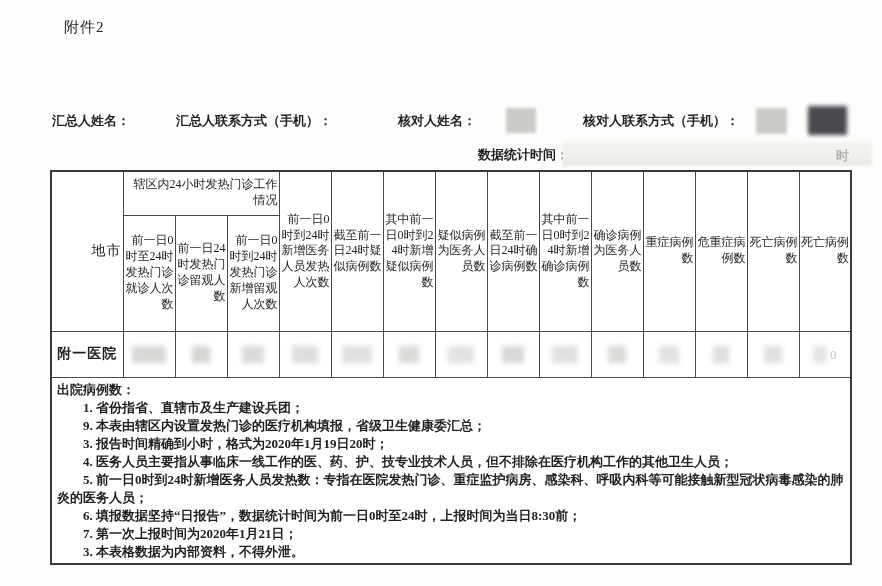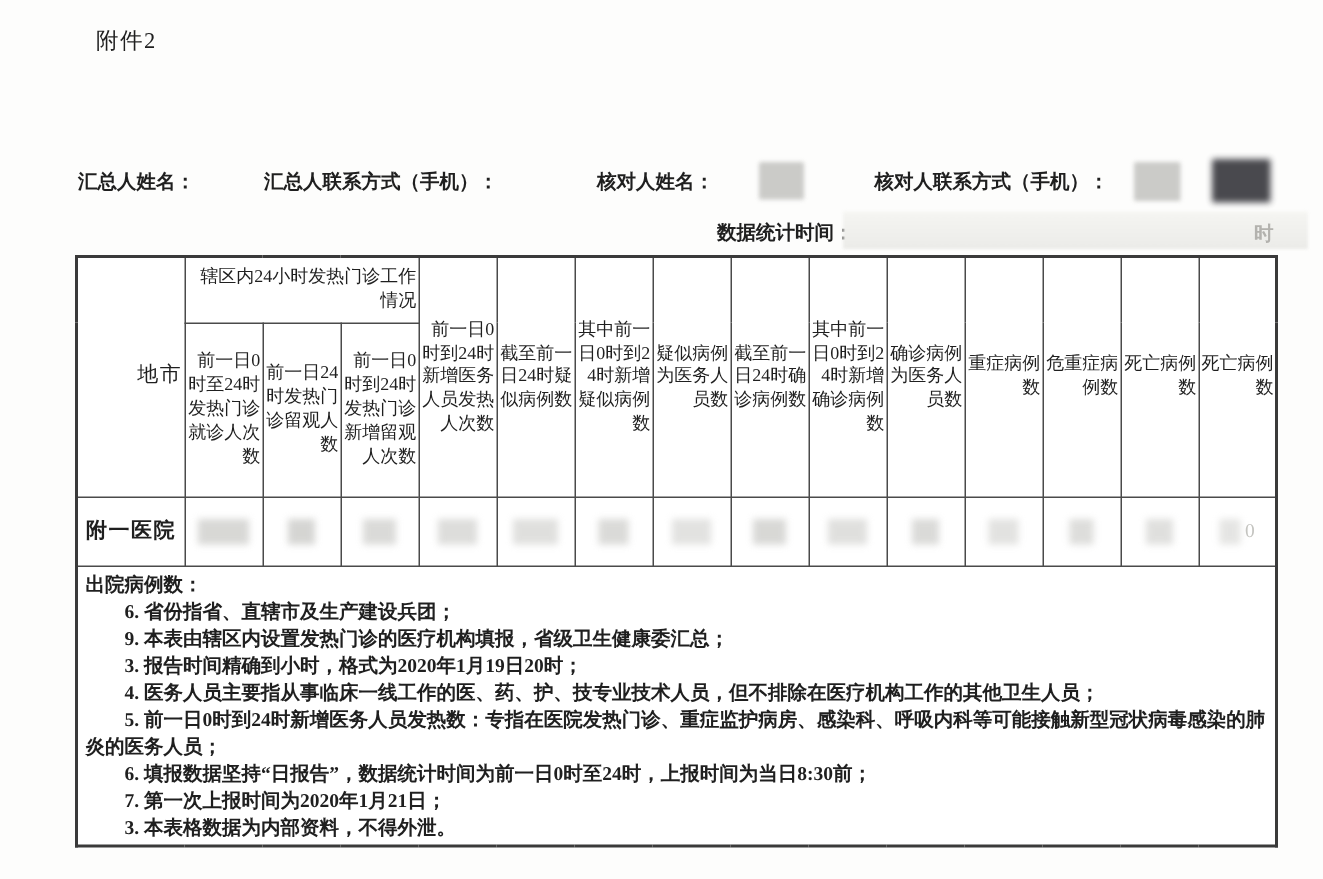--- a/index.html
+++ b/index.html
@@ -176,21 +176,21 @@
         <td><span class="smudge" style="width:20px; opacity:.55;"></span></td>
         <td><span class="smudge" style="width:16px; opacity:.65;"></span></td>
         <td><span class="smudge" style="width:18px; opacity:.6;"></span></td>
         <td><span class="smudge" style="width:14px; opacity:.5;"></span><span class="faint-zero">0</span></td>
       </tr>
     </tbody>
     <tfoot>
       <tr>
         <td class="notes-cell" colspan="15">
           <div class="notes-heading">出院病例数：</div>
-          <div class="note-item">6. 省份指省、直辖市及生产建设兵团；</div>
+          <div class="note-item">1. 省份指省、直辖市及生产建设兵团；</div>
           <div class="note-item">9. 本表由辖区内设置发热门诊的医疗机构填报，省级卫生健康委汇总；</div>
           <div class="note-item">3. 报告时间精确到小时，格式为2020年1月19日20时；</div>
           <div class="note-item">4. 医务人员主要指从事临床一线工作的医、药、护、技专业技术人员，但不排除在医疗机构工作的其他卫生人员；</div>
           <div class="note-item">5. 前一日0时到24时新增医务人员发热数：专指在医院发热门诊、重症监护病房、感染科、呼吸内科等可能接触新型冠状病毒感染的肺炎的医务人员；</div>
           <div class="note-item">6. 填报数据坚持“日报告”，数据统计时间为前一日0时至24时，上报时间为当日8:30前；</div>
           <div class="note-item">7. 第一次上报时间为2020年1月21日；</div>
           <div class="note-item">3. 本表格数据为内部资料，不得外泄。</div>
         </td>
       </tr>
     </tfoot>

